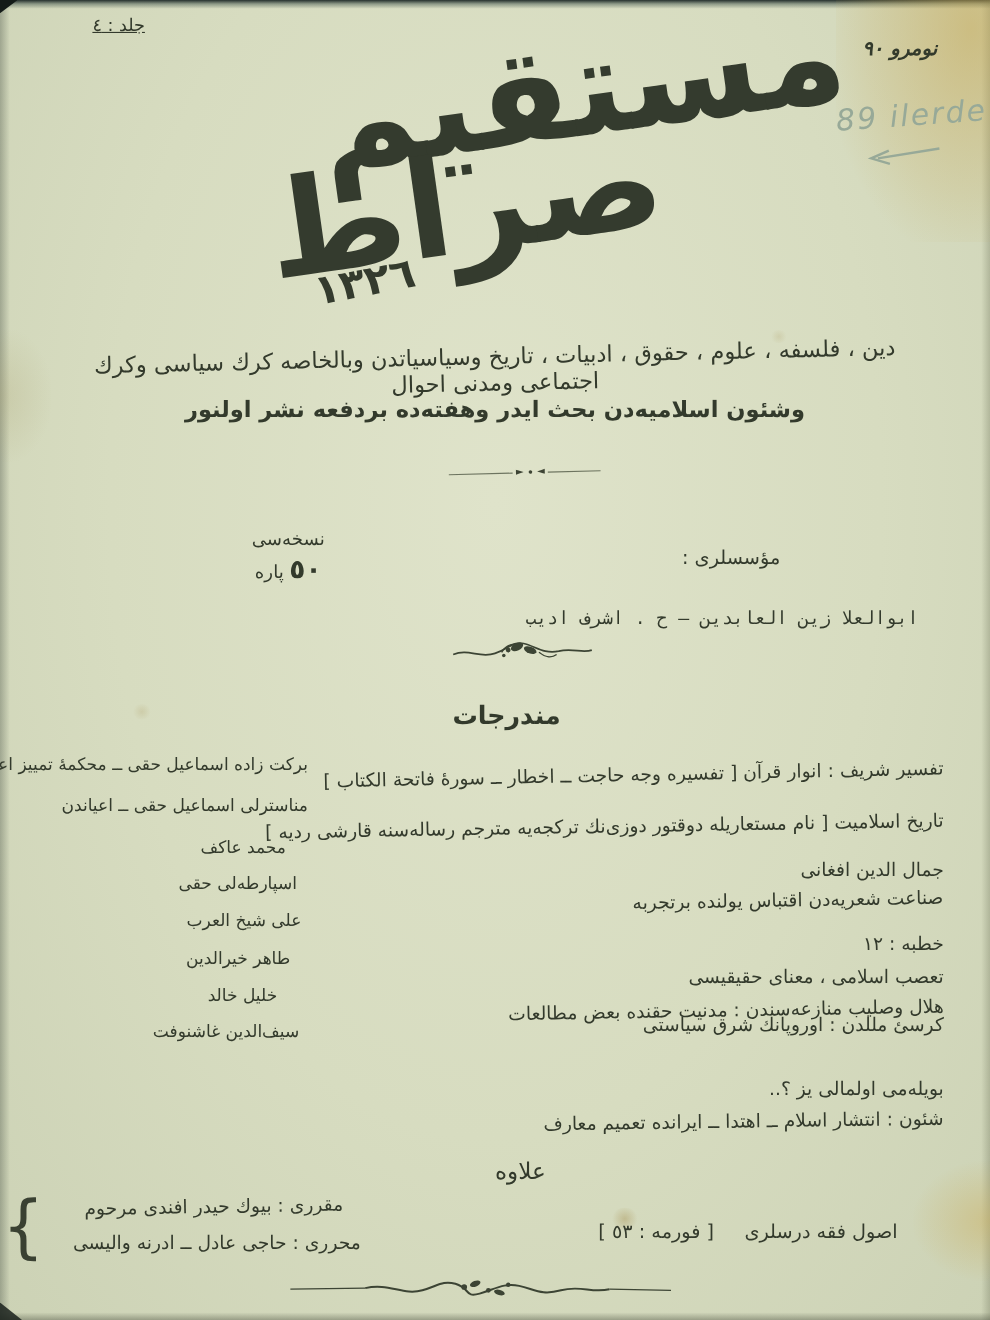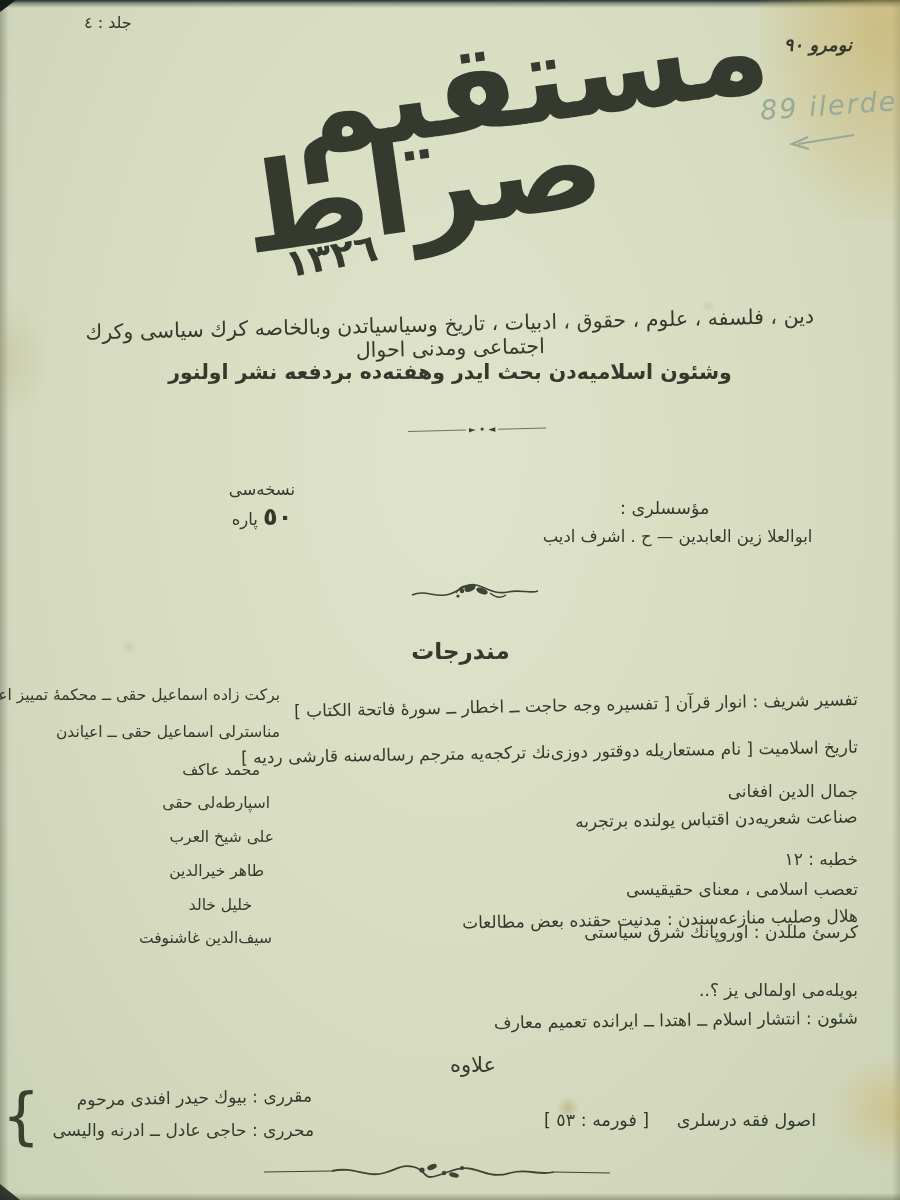--- a/index.html
+++ b/index.html
@@ -25,21 +25,21 @@
   .corner-bl{position:absolute;bottom:0;left:0;width:20px;height:16px;background:#1a211c;
     clip-path:polygon(0 0,0 100%,100% 100%);opacity:.85;}
   .stain-tr{position:absolute;top:0;right:0;width:140px;height:220px;
     background:radial-gradient(ellipse at 88% 12%, rgba(200,168,84,.55), rgba(200,168,84,.18) 55%, rgba(200,168,84,0) 78%);}
   .stain-r1{position:absolute;top:1055px;right:0;width:70px;height:110px;
     background:radial-gradient(ellipse at 100% 50%, rgba(203,176,96,.5), rgba(203,176,96,0) 72%);}
   .stain-l1{position:absolute;top:300px;left:0;width:46px;height:120px;
     background:radial-gradient(ellipse at 0% 50%, rgba(170,160,110,.25), rgba(170,160,110,0) 75%);}
   .freckle{position:absolute;border-radius:50%;background:radial-gradient(circle, rgba(164,142,78,.4), rgba(164,142,78,0) 70%);}
   
-  .volume{left:84px;top:13px;font-size:16px;}
+  .volume{left:84px;top:13px;font-size:16px;text-decoration:underline;}
   .issue{right:48px;top:34px;font-size:18px;font-weight:bold;font-style:italic;}
   .note{left:760px;top:90px;font-size:27px;letter-spacing:2px;color:#97a998;
     font-style:italic;transform:rotate(-4deg);}
   .masthead{position:absolute;left:233px;top:38px;width:525px;height:260px;color:#343b2e;}
   .masthead .w-top{position:absolute;right:-12px;top:-18px;font-size:122px;font-weight:bold;
     line-height:1;transform:rotate(-8deg);}
   .masthead .w-bottom{position:absolute;left:8px;top:88px;font-size:122px;font-weight:bold;
     line-height:1;transform:rotate(-8deg);}
   .masthead .year{position:absolute;left:52px;top:196px;font-size:38px;font-weight:bold;
     letter-spacing:7px;transform:rotate(-11deg);}
@@ -47,29 +47,29 @@
   .sub2{left:150px;top:360px;width:600px;text-align:center;font-size:20.5px;font-weight:bold;}
   .divider1{left:408px;top:424px;width:160px;display:flex;align-items:center;gap:3px;
     transform:rotate(-1.5deg);color:#3d4434;}
   .divider1 .ln{height:1.5px;background:#474f3c;opacity:.75;}
   .divider1 .g{font-size:9px;line-height:1;}
   .price{left:212px;top:480px;width:100px;text-align:center;}
   .price .lbl{font-size:16.5px;}
   .price .amt{font-size:24px;font-weight:bold;}
   .price .unit{font-size:16.5px;}
   .founders-h{left:620px;top:498px;width:110px;text-align:left;font-size:17.5px;}
-  .founders-n{left:520px;top:527px;width:315px;text-align:center;font-size:16.5px;}
+  .founders-n{left:520px;top:552px;width:315px;text-align:left;font-size:16.5px;font-family:Liberation Mono, monospace;}
   .floral{position:absolute;left:410px;top:578px;}
   .contents-h{left:398px;top:638px;width:125px;text-align:center;font-size:23px;font-weight:bold;}
   .citem{right:42px;font-size:17px;}
   .ename{right:620px;font-size:15.5px;}
   .supp-h{left:428px;top:1053px;width:90px;text-align:center;font-size:21px;}
   .staff-brace{left:2px;top:1080px;font-size:60px;font-weight:400;color:#3a4132;transform:scaleY(1.05);}
   .staff-l1{left:24px;top:1088px;width:288px;text-align:right;font-size:17px;transform:rotate(-1deg);}
-  .staff-l2{left:18px;top:1120px;width:296px;text-align:right;font-size:17px;}
+  .staff-l2{left:32px;top:1120px;width:296px;text-align:right;font-size:17px;}
   .supp-line{right:84px;top:1110px;font-size:17.5px;}
   .supp-line .forma{margin-right:22px;display:inline-block;margin-left:30px;}
   .flourish{position:absolute;left:262px;top:1158px;}
   svg .ink{stroke:#3c4434;fill:none;}
 </style>
 </head>
 <body>
 
 <div class="page">
 

